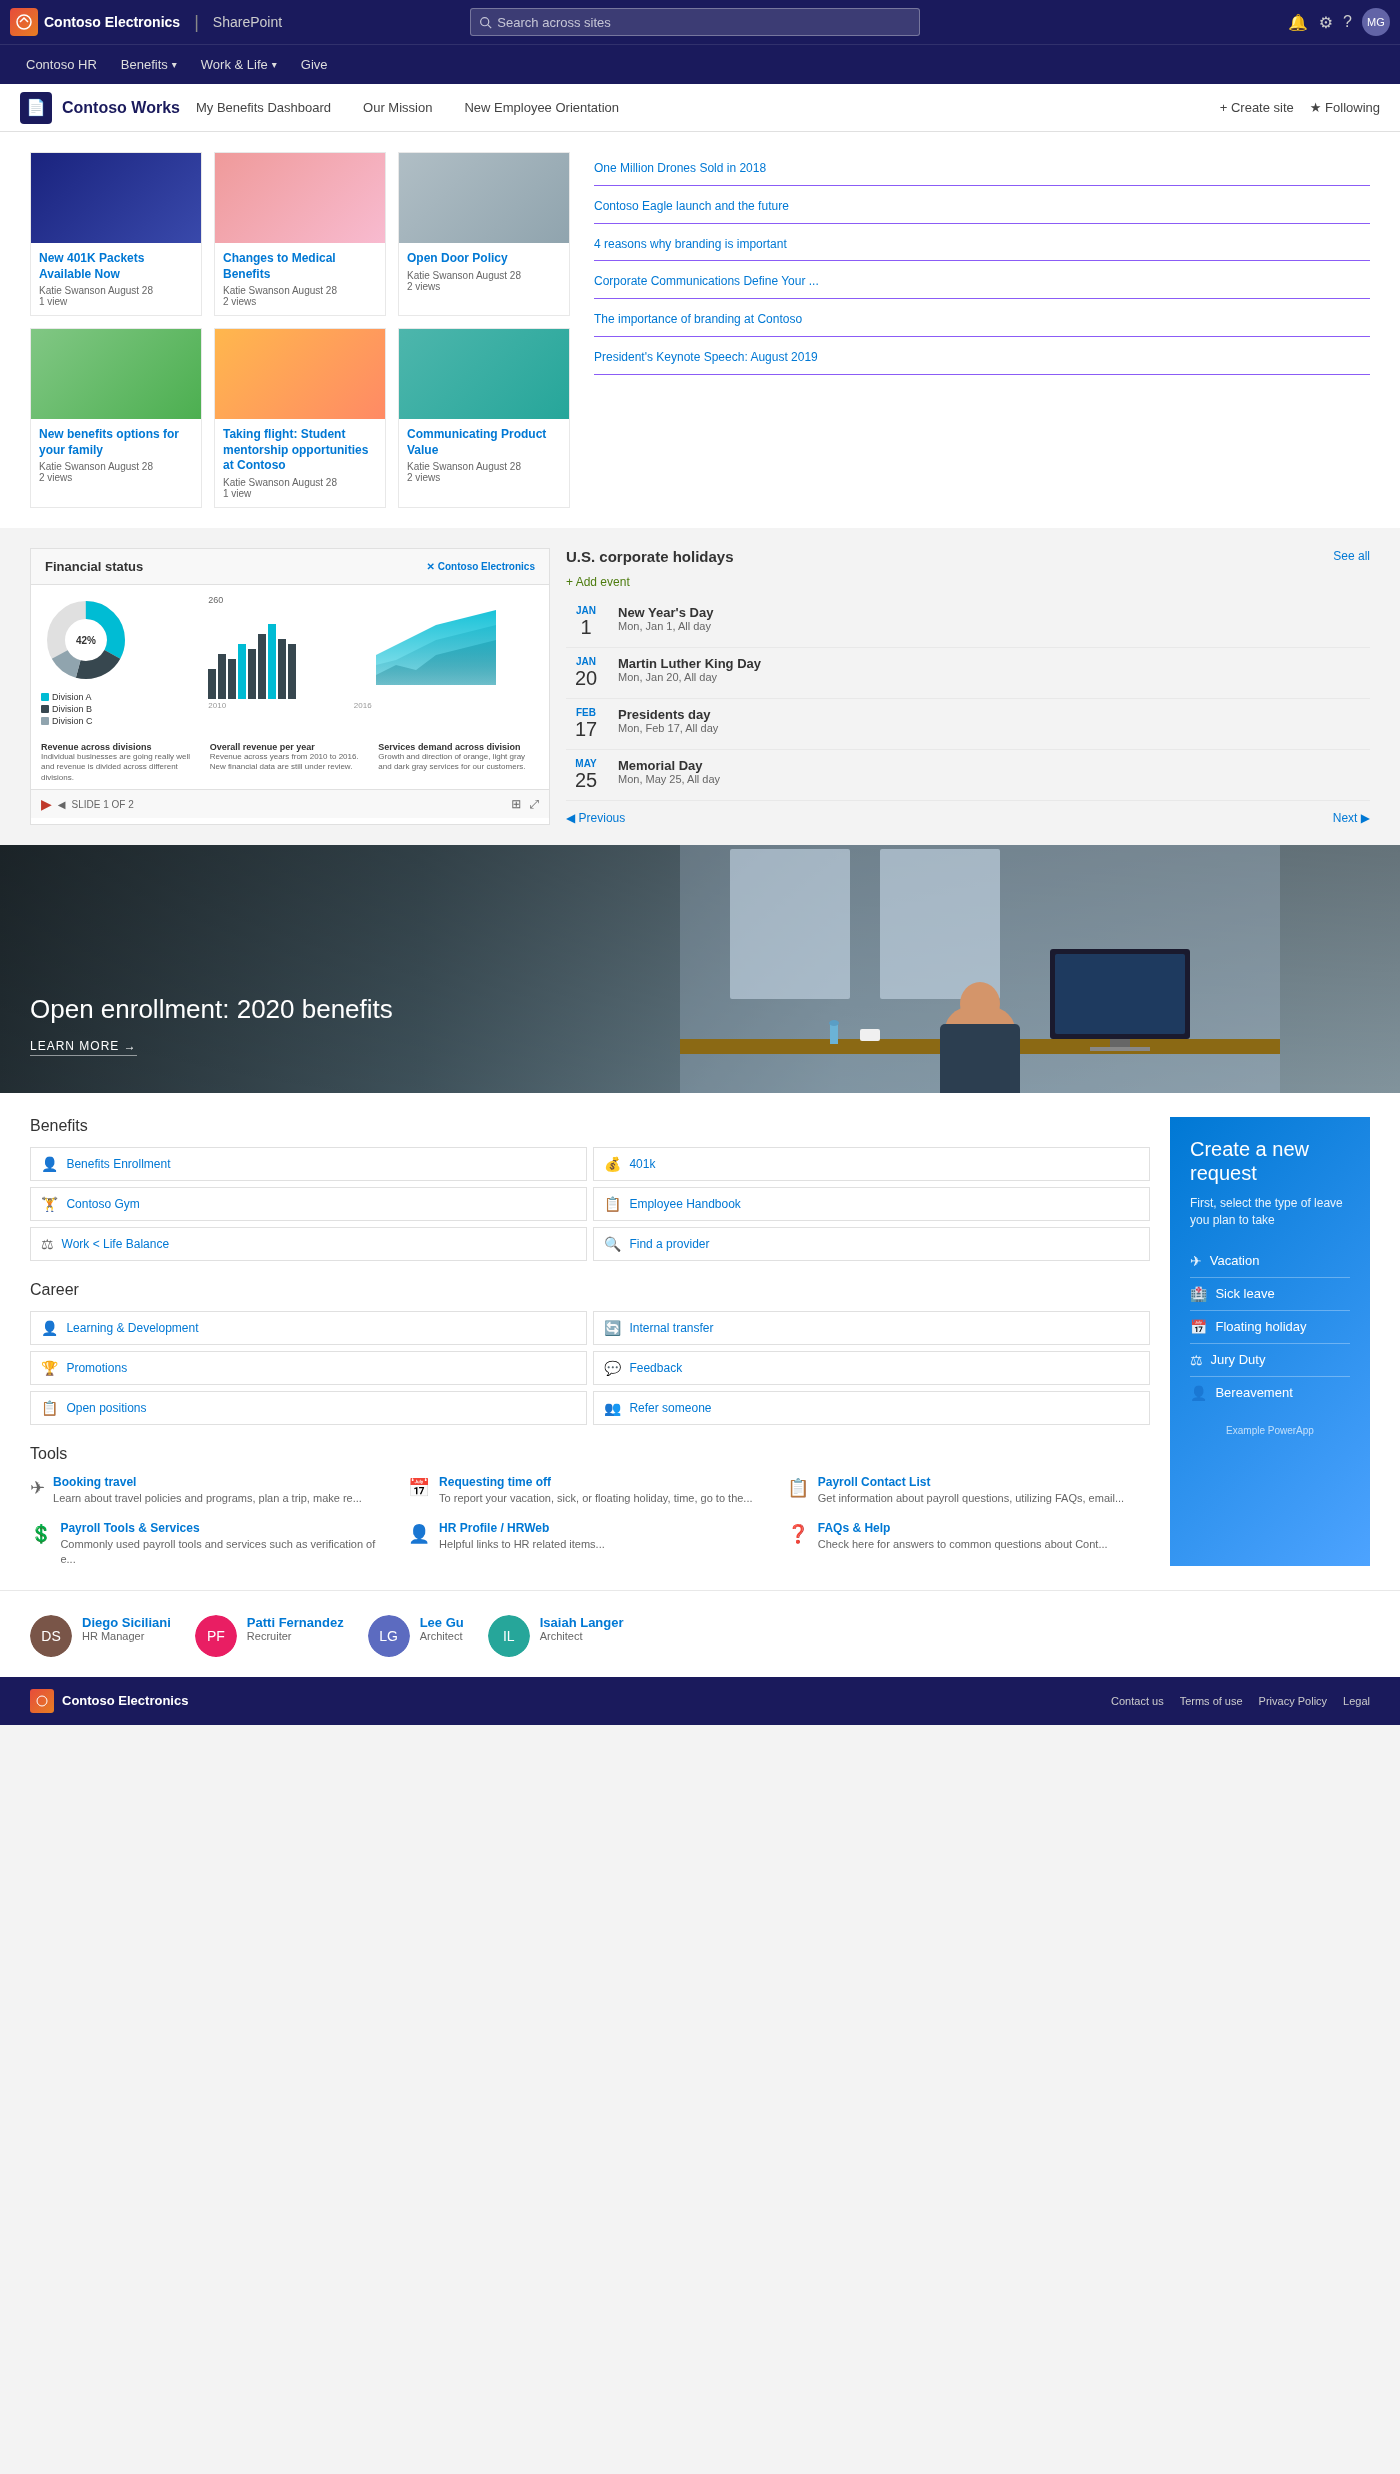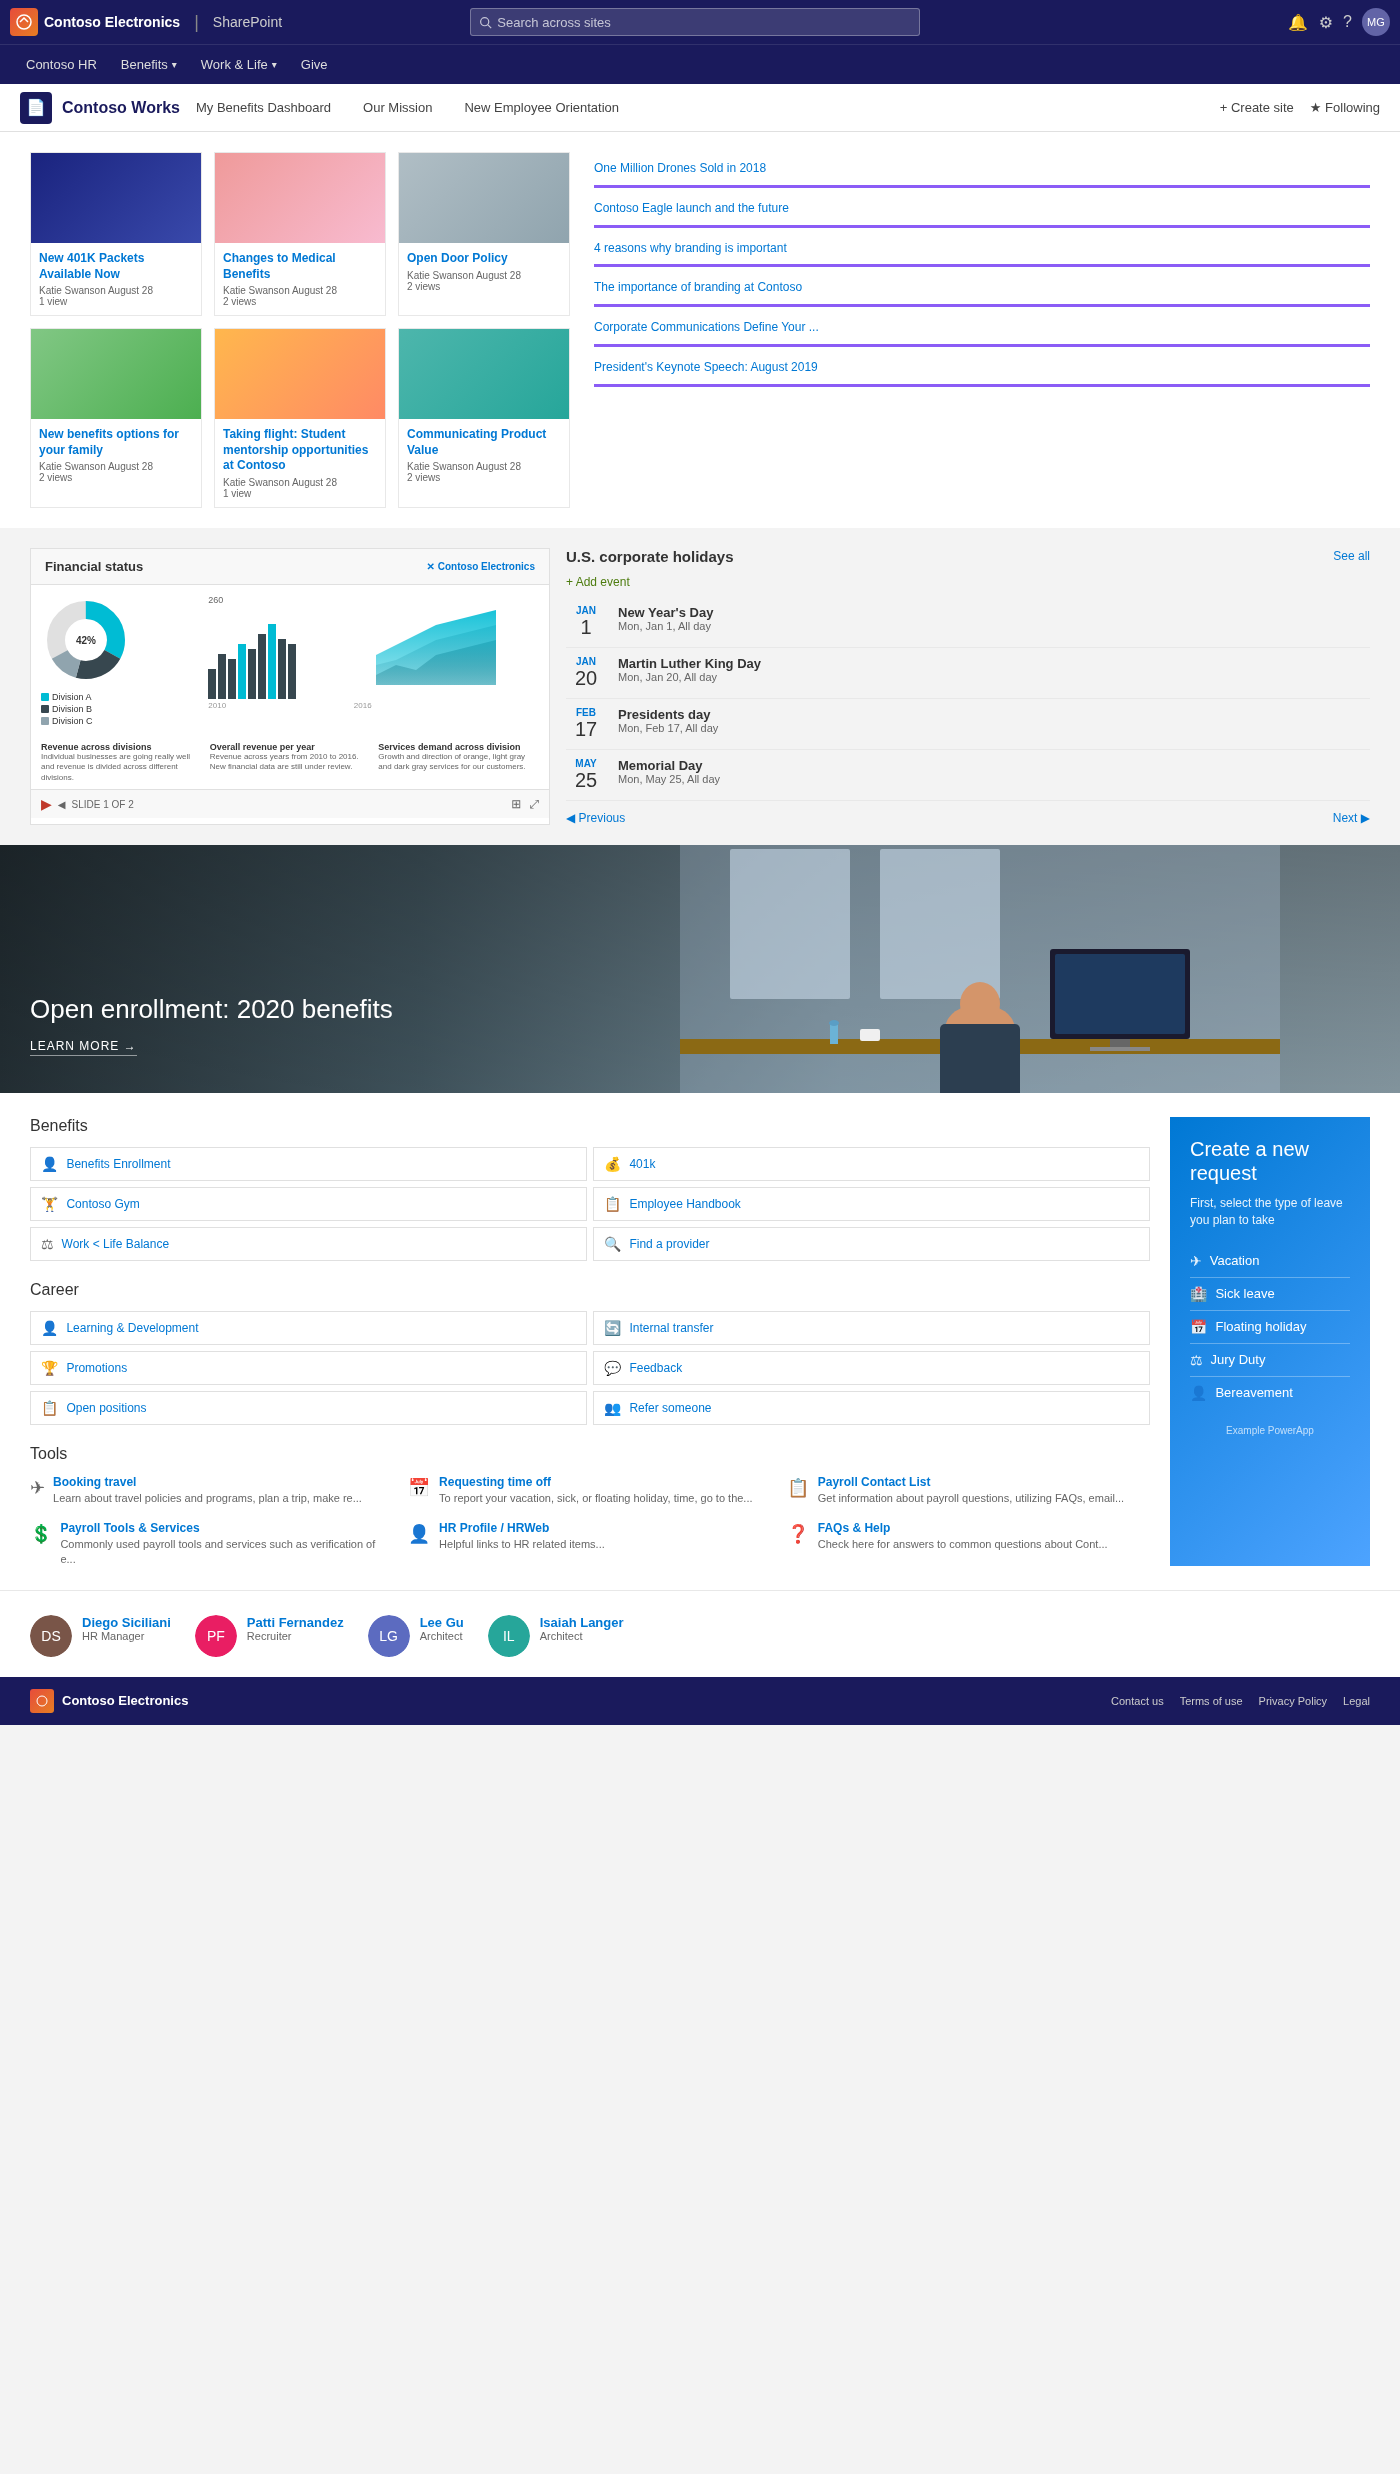--- a/index.html
+++ b/index.html
@@ -102,21 +102,21 @@
     .img-team { background: linear-gradient(135deg, #81c784, #4caf50); }
     .img-meeting { background: linear-gradient(135deg, #ffb74d, #ff8a65); }
     .img-desk { background: linear-gradient(135deg, #4db6ac, #26a69a); }
     .news-card-body { padding: 8px; }
     .news-card-title { font-size: 12px; font-weight: 600; color: #0078d4; line-height: 1.3; margin-bottom: 3px; }
     .news-card-meta { font-size: 10px; color: #666; }
 
     
     .news-sidebar { flex: 1; display: flex; flex-direction: column; gap: 4px; padding-left: 12px; }
     .news-sidebar-item {
-      padding: 8px 0; border-bottom: 3px solid #8b5cf6;
+      padding: 8px 0; border-bottom: 1px solid #8b5cf6;
       font-size: 12px; color: #0078d4; cursor: pointer; line-height: 1.4;
     }
 
     
     .financial-calendar-section {
       padding: 20px 30px; background: #f3f3f3;
       display: flex; gap: 16px;
     }
     .financial-card {
       flex: 0 0 520px; background: #fff; border: 1px solid #e0e0e0;
@@ -411,22 +411,22 @@
               </div>
             </div>
           </div>
         </div>
       </div>
 
       <div class="news-sidebar">
         <div class="news-sidebar-item">One Million Drones Sold in 2018</div>
         <div class="news-sidebar-item">Contoso Eagle launch and the future</div>
         <div class="news-sidebar-item">4 reasons why branding is important</div>
+        <div class="news-sidebar-item">Corporate Communications Define Your ...</div>
         <div class="news-sidebar-item">The importance of branding at Contoso</div>
-        <div class="news-sidebar-item">Corporate Communications Define Your ...</div>
         <div class="news-sidebar-item">President's Keynote Speech: August 2019</div>
       </div>
     </div>
   </div>
 
   <div class="financial-calendar-section">
 
     <div class="financial-card">
       <div class="financial-header">
         <span class="financial-title">Financial status</span>

